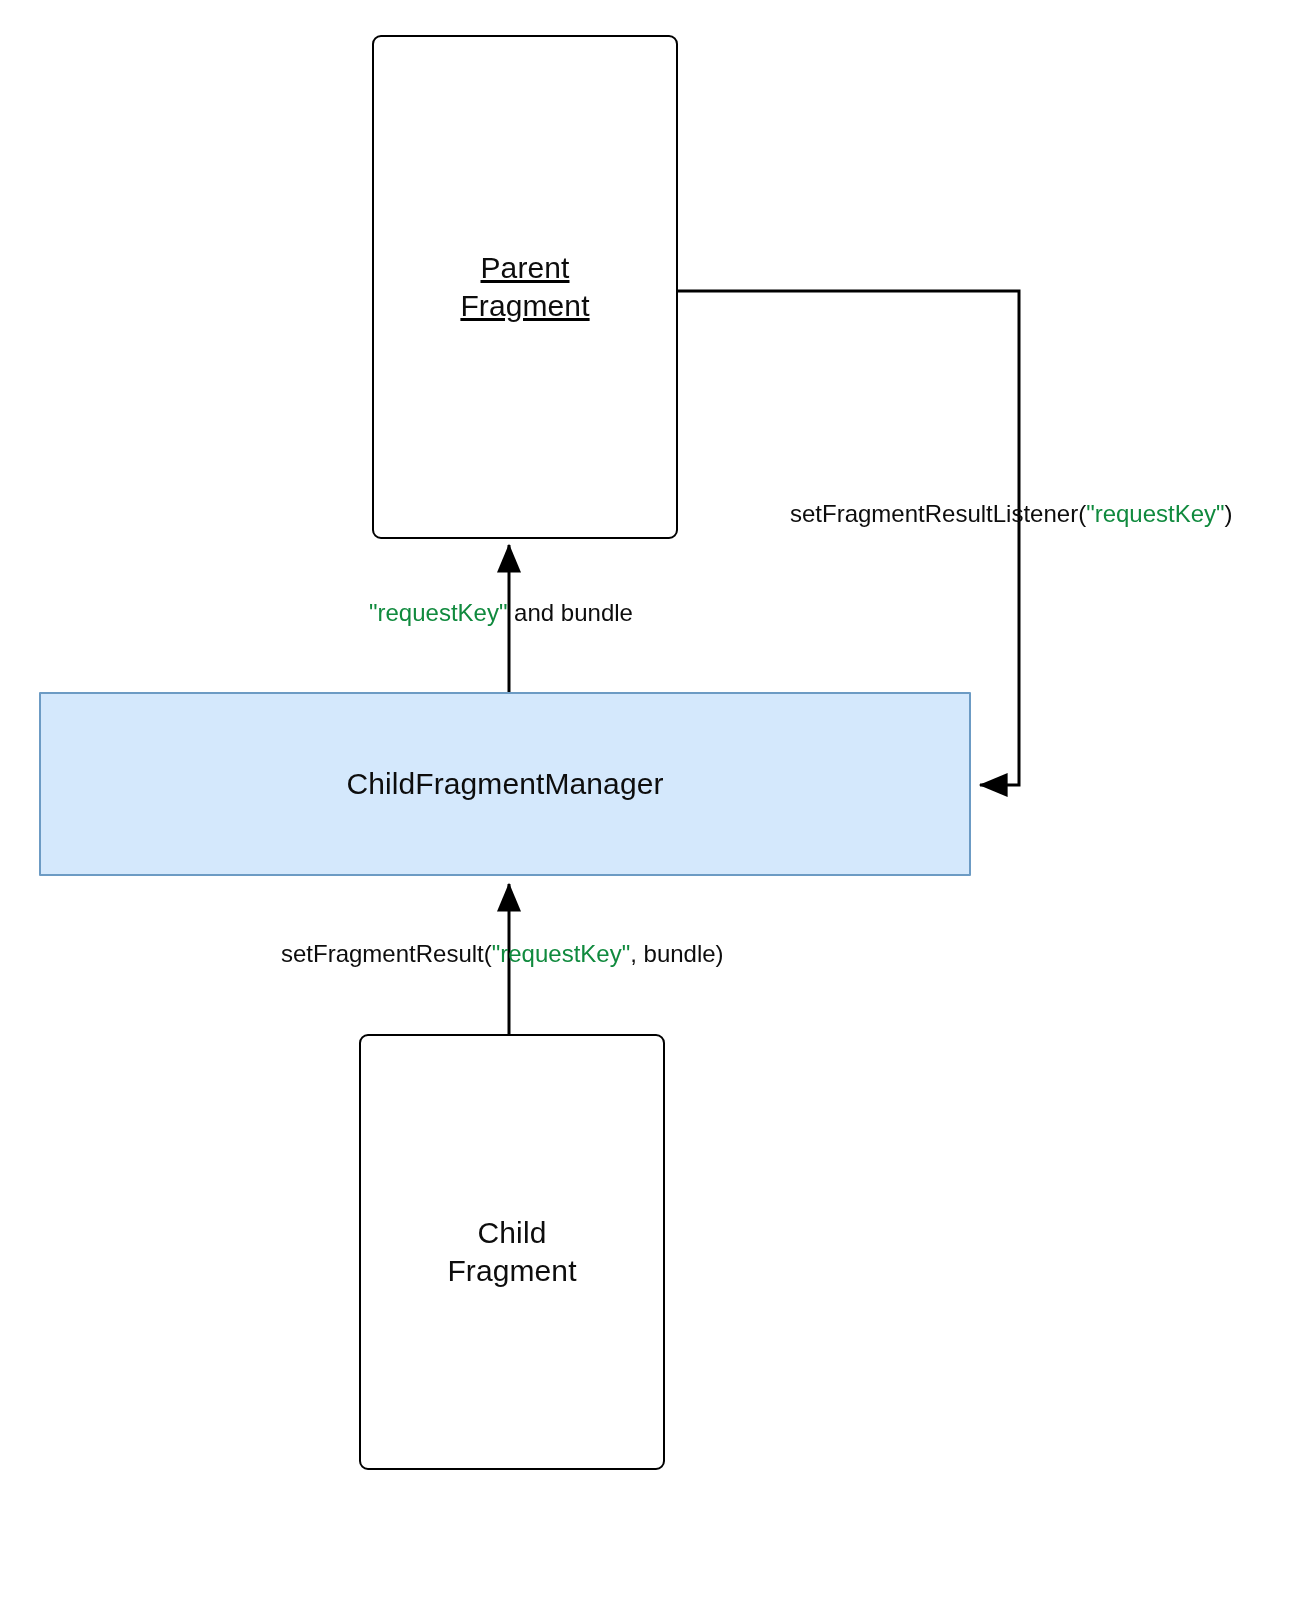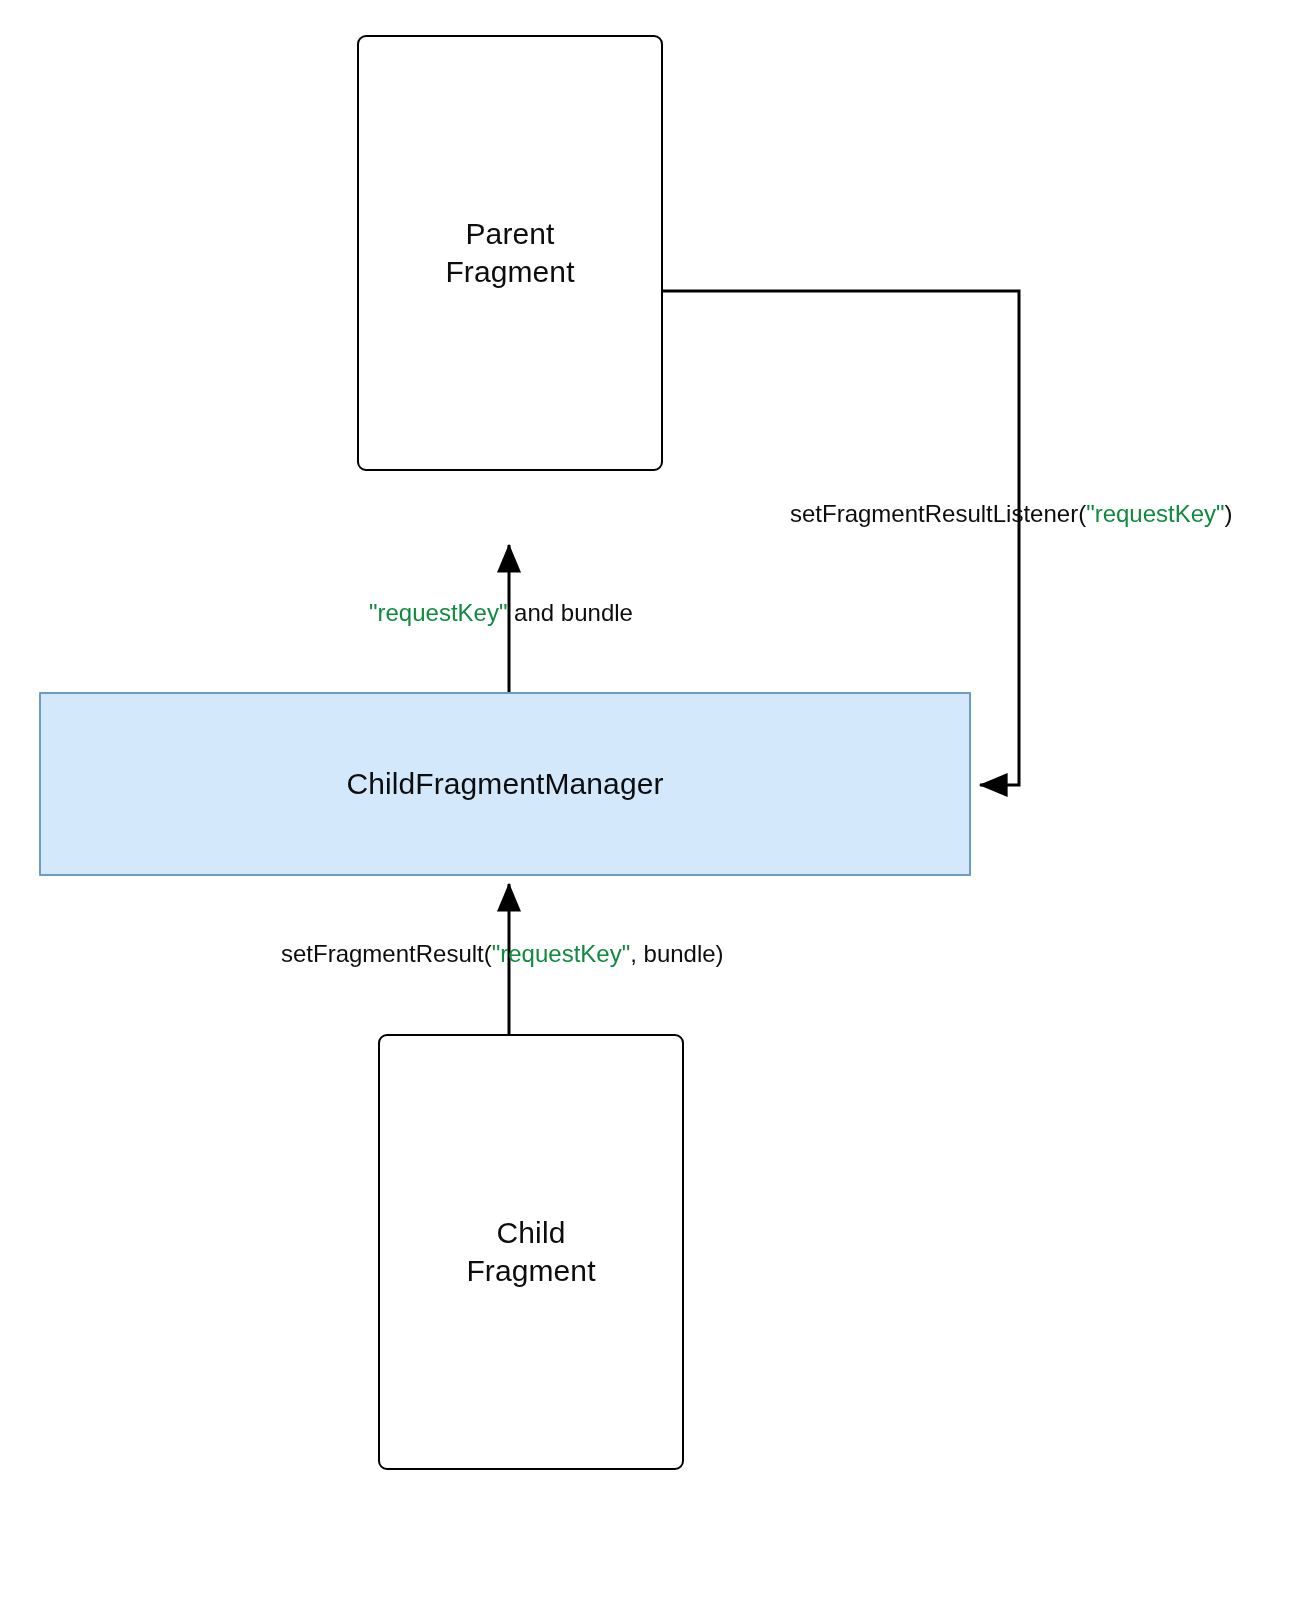--- a/index.html
+++ b/index.html
@@ -46,33 +46,34 @@
   .node-label {
     font-size: 30px;
     line-height: 1.26;
     color: #0d0d0d;
     font-weight: 400;
     letter-spacing: 0.1px;
     white-space: pre-line;
     user-select: none;
   }
   #node-parent-fragment {
-    left: 357px;
+    left: 372px;
     top: 35px;
     width: 306px;
-    height: 436px;
+    height: 504px;
+    text-decoration: underline;
   }
   #node-child-fragment-manager {
     left: 39px;
     top: 692px;
     width: 932px;
     height: 184px;
   }
   #node-child-fragment {
-    left: 378px;
+    left: 359px;
     top: 1034px;
     width: 306px;
     height: 436px;
   }
   .edge-label {
     position: absolute;
     font-size: 24px;
     line-height: 1.25;
     color: #0d0d0d;
     white-space: nowrap;

